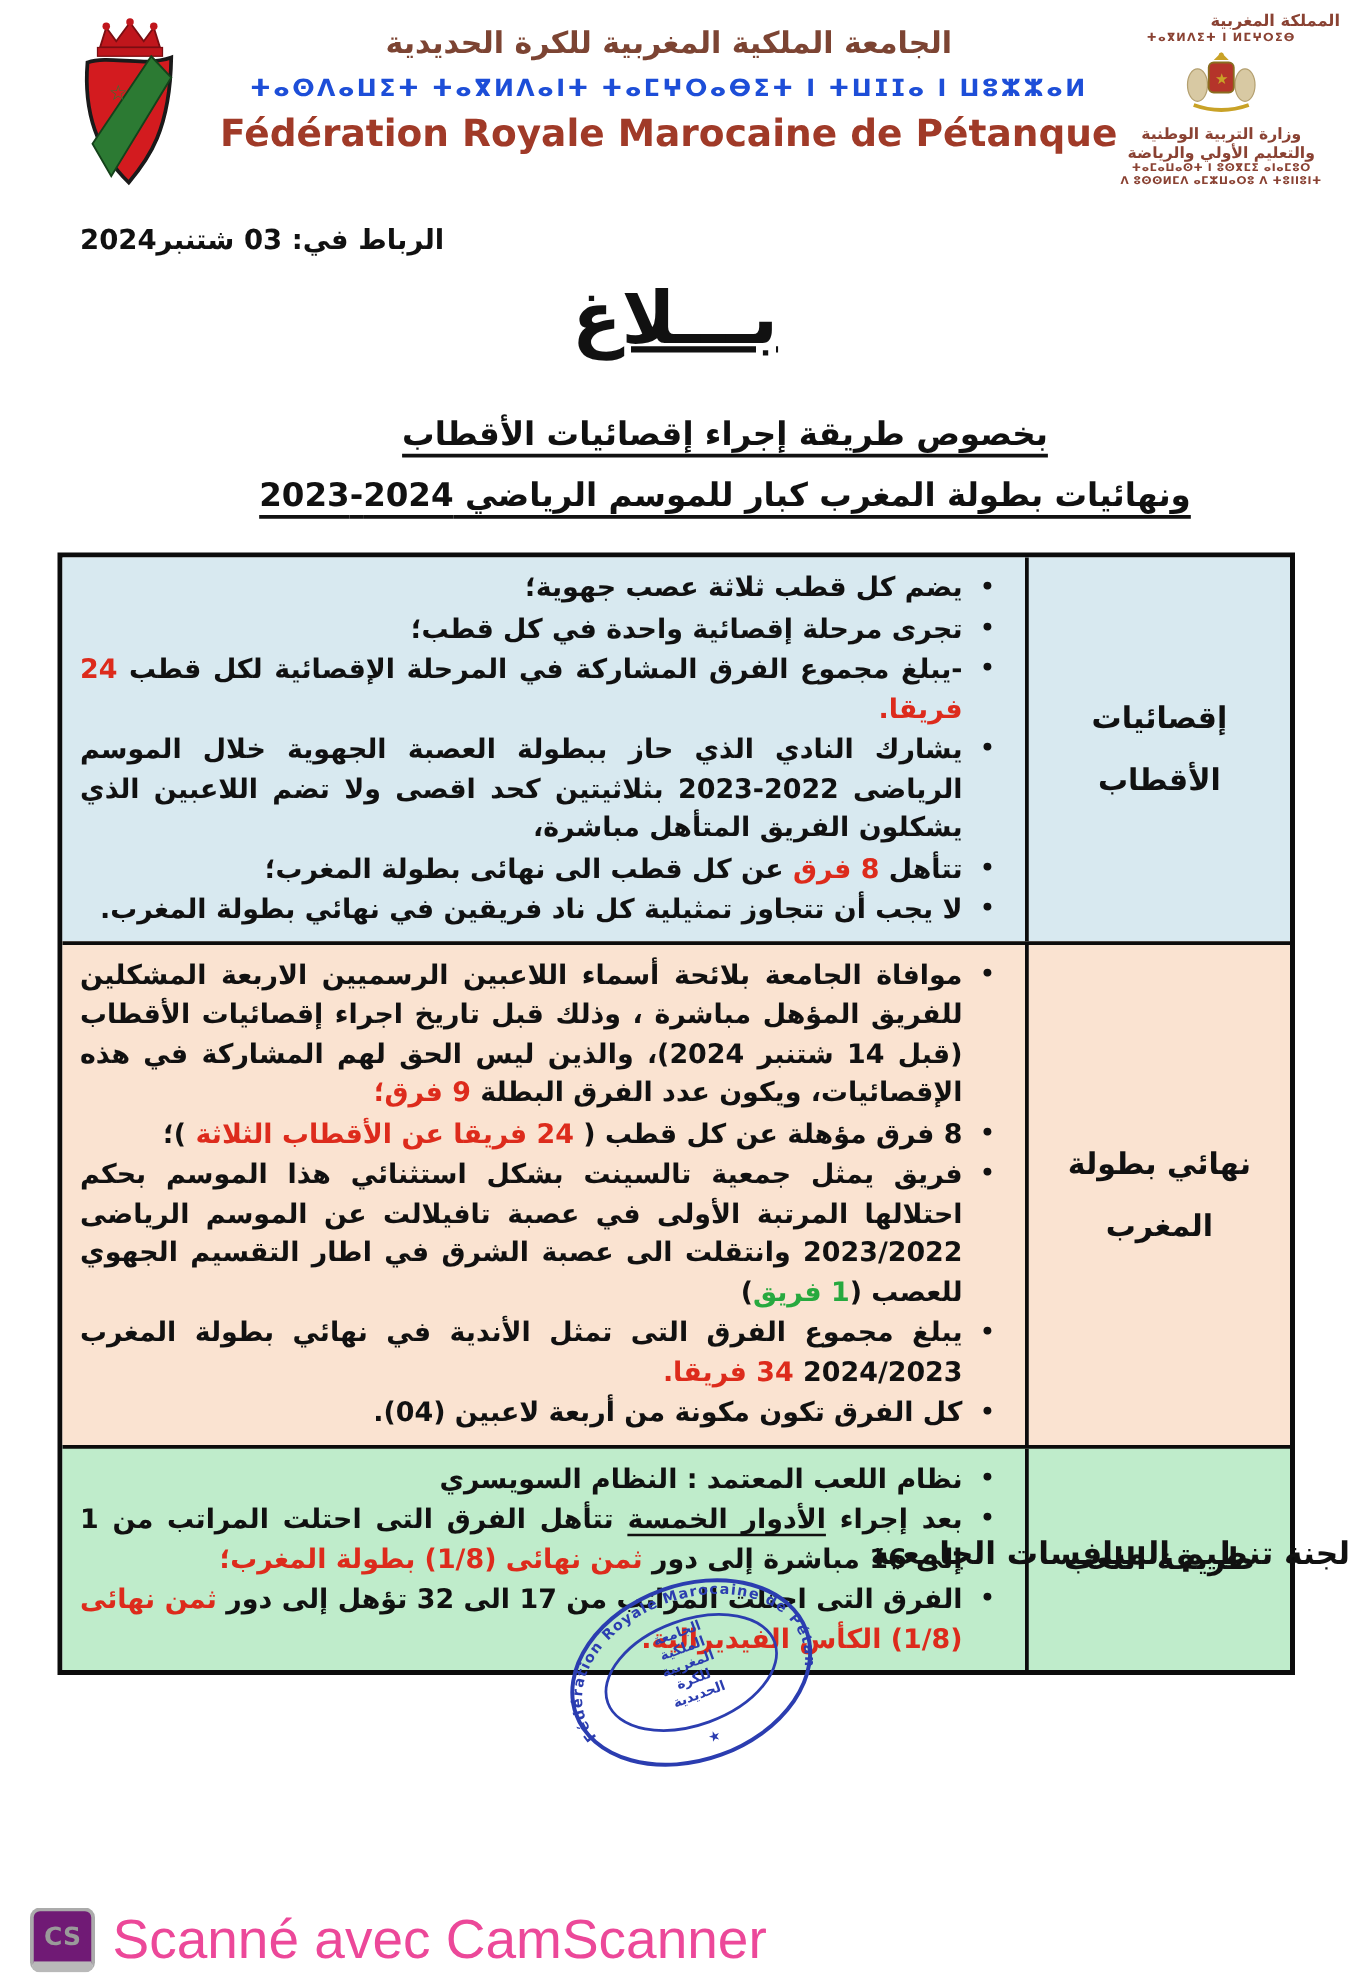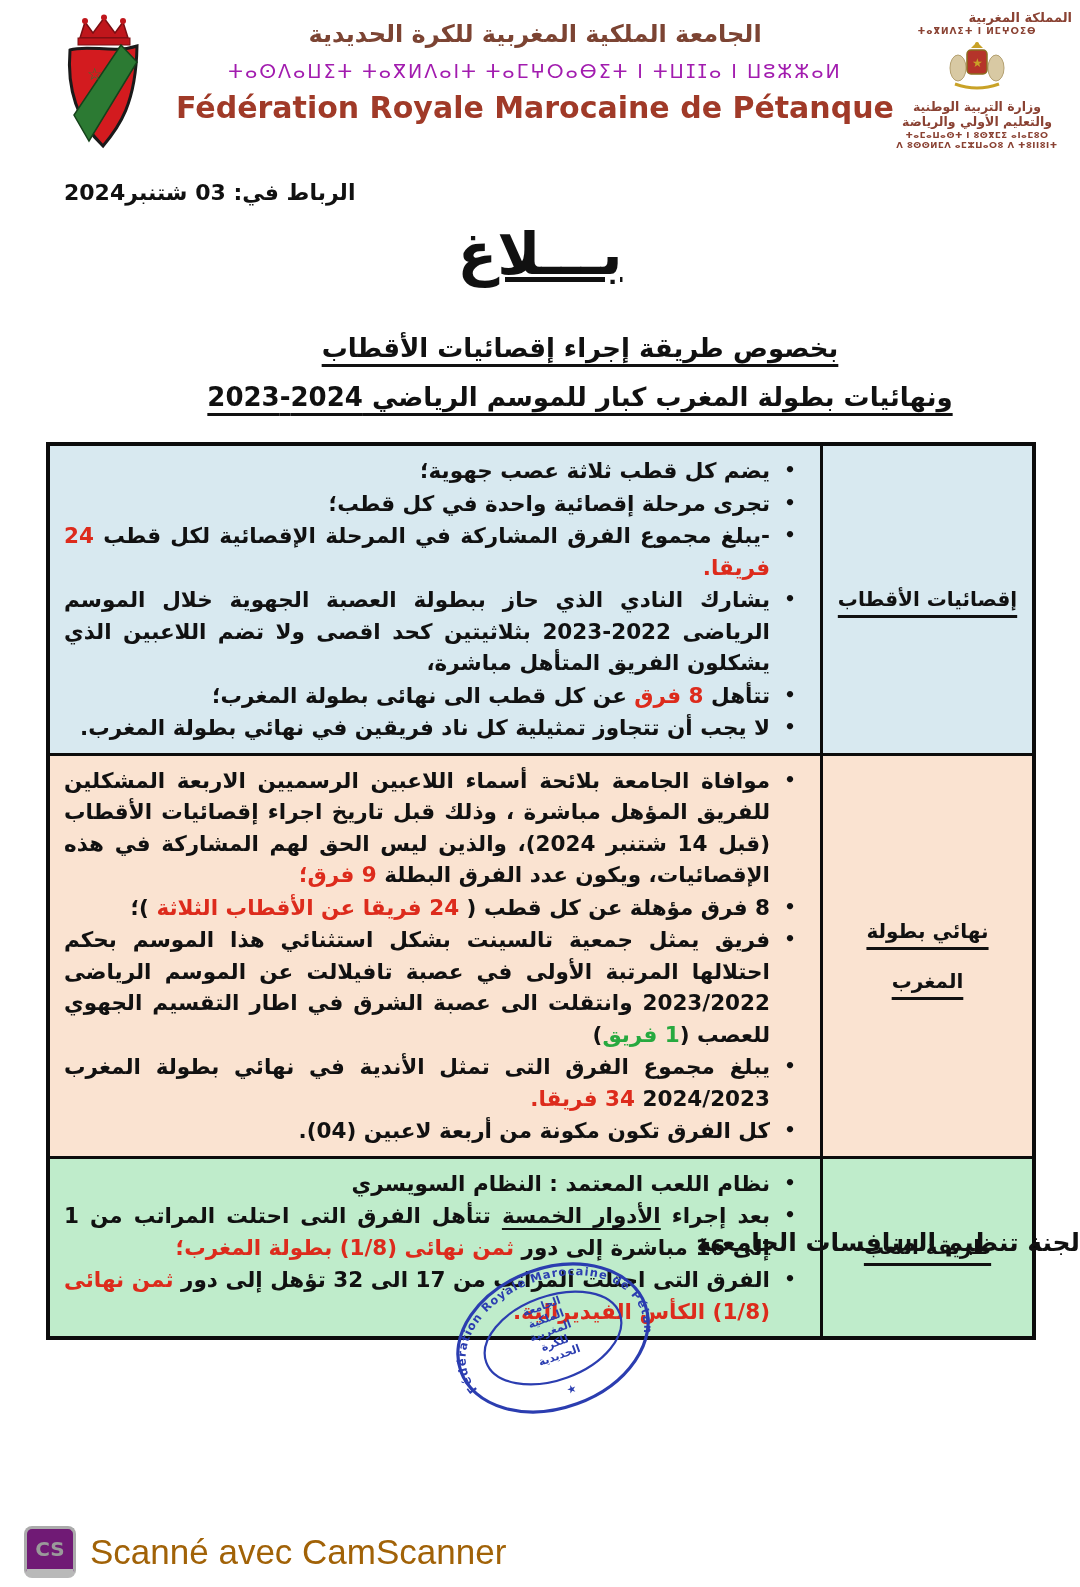--- a/index.html
+++ b/index.html
@@ -5,21 +5,21 @@
   html,body{margin:0;padding:0;}
   body{
     width:1080px;height:1587px;position:relative;background:#ffffff;
     font-family:"DejaVu Sans",sans-serif;color:#111;overflow:hidden;
   }
   .abs{position:absolute;}
 
   
   .hdr-center{left:160px;top:12px;width:750px;text-align:center;}
   .fed-ar{font-size:24px;font-weight:700;color:#7c4433;line-height:44px;}
-  .fed-tif{font-size:19px;font-weight:400;color:#a21caf;letter-spacing:2px;margin-top:4px;}
+  .fed-tif{font-size:19px;font-weight:700;color:#1d4ed8;letter-spacing:2px;margin-top:4px;}
   .fed-fr{font-size:30px;font-weight:700;color:#a03a28;margin-top:8px;}
 
   .hdr-right{left:882px;top:10px;width:190px;text-align:center;color:#8a4233;line-height:1.25;}
   .k-ar{font-size:13px;font-weight:700;text-align:right;}
   .k-tif{font-size:9px;font-weight:700;letter-spacing:1px;}
   .m-ar{font-size:12.5px;font-weight:700;}
   .m-tif{font-size:8.5px;font-weight:700;letter-spacing:.5px;}
 
   
   .date-line{left:64px;top:180px;font-size:22px;font-weight:700;direction:rtl;}
@@ -30,38 +30,38 @@
   
   .doc-table{left:46px;top:442px;width:990px;border:4px solid #0c0c0c;box-sizing:border-box;background:#fff;}
   .trow{display:flex;flex-direction:row;}
   .trow + .trow{border-top:3px solid #0c0c0c;}
   .trow:nth-child(1){min-height:252px;}
   .trow:nth-child(2){min-height:308px;}
   .trow:nth-child(3){min-height:166px;}
   .cell-content{flex:1;direction:rtl;padding:8px 10px 8px 14px;box-sizing:border-box;}
   .cell-label{width:212px;min-width:212px;border-left:3px solid #0c0c0c;display:flex;align-items:center;
               justify-content:center;direction:rtl;box-sizing:border-box;padding:0 8px;}
-  .label-text{font-size:20px;font-weight:700;text-align:center;line-height:50px;
-              text-decoration:underline;text-decoration-thickness:2.5px;text-underline-offset:9px;}
+  .label-text{font-size:24px;font-weight:700;text-align:center;line-height:50px;
+              text-decoration-thickness:2.5px;text-underline-offset:9px;}
   .bullet{display:flex;direction:rtl;margin:1px 0;}
   .bm{width:40px;min-width:40px;text-align:center;font-size:18px;padding-top:4px;font-weight:700;}
   .bt{flex:1;font-size:21.5px;font-weight:700;line-height:31.5px;text-align:justify;}
   .seg-red{color:var(--red,#dd2b1c);}
   .seg-green{color:var(--green,#27a93f);}
   .seg-u{text-decoration:underline;text-decoration-thickness:2px;text-underline-offset:5px;}
 
   
   .committee{left:0;top:1228px;width:100%;direction:rtl;font-size:25px;font-weight:700;}
   .stamp-wrap{left:438px;top:1250px;width:230px;height:180px;}
 
   .watermark{left:24px;top:1526px;display:flex;align-items:center;gap:14px;}
   .cs-icon{width:46px;height:40px;border:3px solid #ababab;border-bottom:9px solid #b9b9b9;border-radius:8px;
            display:flex;align-items:center;justify-content:center;font-size:20px;font-weight:700;color:#9a9a9a;
            background:#701a75;box-sizing:content-box;}
-  .wm-text{font-size:35px;color:#a16207;font-weight:400;font-family:"Liberation Sans",sans-serif;}
+  .wm-text{font-size:44px;color:#ec4899;font-weight:400;font-family:"Liberation Sans",sans-serif;}
 </style>
 </head>
 <body>
 
 <div class="abs" style="left:58px;top:14px;width:92px;height:138px;">
   <svg width="92" height="138" viewBox="0 0 92 138">
     <path d="M22,24 L27,8 L35,19 L46,4 L57,19 L65,8 L70,24 Z" fill="#c0161c" stroke="#7a0e12" stroke-width="1.5"></path>
     <circle cx="27" cy="7" r="3" fill="#c0161c"></circle>
       <circle cx="46" cy="3.5" r="3" fill="#c0161c"></circle>
       <circle cx="65" cy="7" r="3" fill="#c0161c"></circle>

